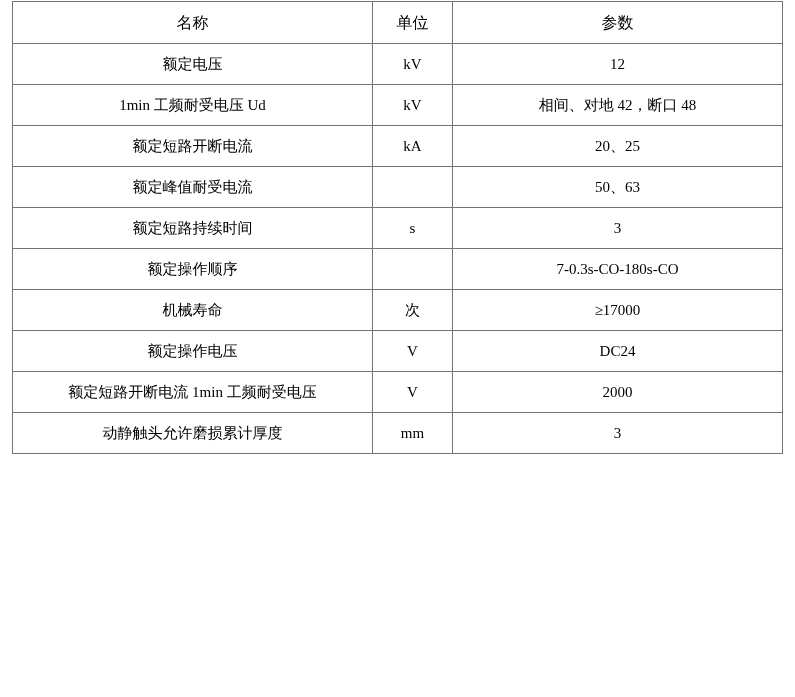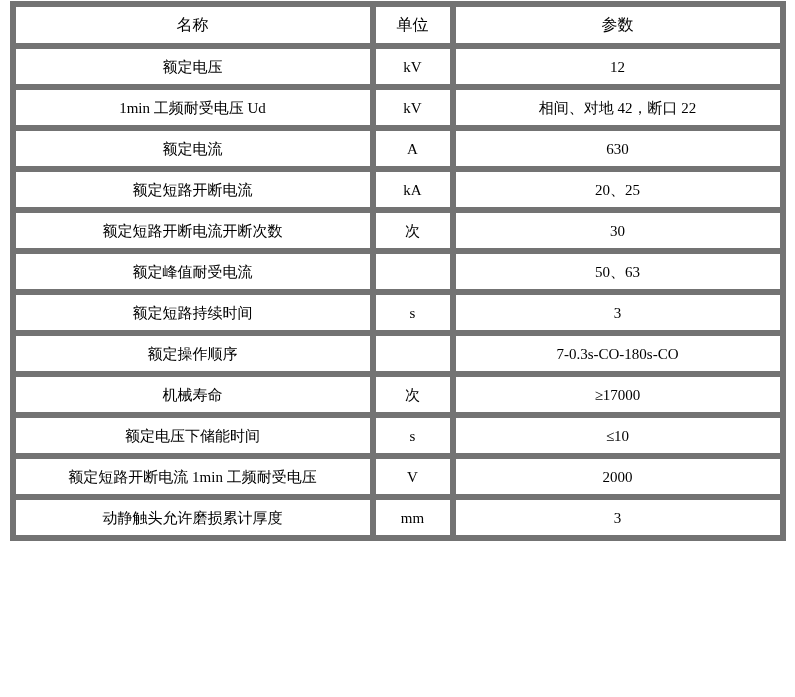--- a/index.html
+++ b/index.html
@@ -22,21 +22,21 @@
     align-items: flex-start;
     justify-content: center;
   }
   table.spec-table {
     border-collapse: collapse;
     table-layout: fixed;
     width: 770px;
     margin-top: 1px;
   }
   table.spec-table td {
-    border: 6px solid #737373;
+    border: 1px solid #737373;
     text-align: center;
     vertical-align: middle;
     font-size: 15px;
     line-height: 1.2;
     padding: 2px 4px;
     box-sizing: border-box;
     font-family: "Liberation Serif", "DejaVu Serif", serif;
   }
   col.c-name { width: 360px; }
   col.c-unit { width: 80px; }
@@ -76,36 +76,26 @@
         <td class="param-cell">参数</td>
       </tr>
       <tr class="data-row">
         <td class="name-cell">额定电压</td>
         <td class="unit-cell">kV</td>
         <td class="param-cell">12</td>
       </tr>
       <tr class="data-row">
         <td class="name-cell">1min 工频耐受电压 Ud</td>
         <td class="unit-cell">kV</td>
-        <td class="param-cell">相间、对地 42，断口 22</td>
-      </tr>
-      <tr class="data-row">
-        <td class="name-cell">额定电流</td>
-        <td class="unit-cell">A</td>
-        <td class="param-cell">630</td>
+        <td class="param-cell">相间、对地 42，断口 48</td>
       </tr>
       <tr class="data-row">
         <td class="name-cell">额定短路开断电流</td>
         <td class="unit-cell">kA</td>
         <td class="param-cell">20、25</td>
-      </tr>
-      <tr class="data-row">
-        <td class="name-cell">额定短路开断电流开断次数</td>
-        <td class="unit-cell">次</td>
-        <td class="param-cell">30</td>
       </tr>
       <tr class="data-row">
         <td class="name-cell">额定峰值耐受电流</td>
         <td class="unit-cell"></td>
         <td class="param-cell">50、63</td>
       </tr>
       <tr class="data-row">
         <td class="name-cell">额定短路持续时间</td>
         <td class="unit-cell">s</td>
         <td class="param-cell">3</td>
@@ -114,23 +104,23 @@
         <td class="name-cell">额定操作顺序</td>
         <td class="unit-cell"></td>
         <td class="param-cell">7-0.3s-CO-180s-CO</td>
       </tr>
       <tr class="data-row">
         <td class="name-cell">机械寿命</td>
         <td class="unit-cell">次</td>
         <td class="param-cell">≥17000</td>
       </tr>
       <tr class="data-row">
-        <td class="name-cell">额定电压下储能时间</td>
-        <td class="unit-cell">s</td>
-        <td class="param-cell">≤10</td>
+        <td class="name-cell">额定操作电压</td>
+        <td class="unit-cell">V</td>
+        <td class="param-cell">DC24</td>
       </tr>
       <tr class="data-row">
         <td class="name-cell">额定短路开断电流 1min 工频耐受电压</td>
         <td class="unit-cell">V</td>
         <td class="param-cell">2000</td>
       </tr>
       <tr class="data-row">
         <td class="name-cell">动静触头允许磨损累计厚度</td>
         <td class="unit-cell">mm</td>
         <td class="param-cell">3</td>

